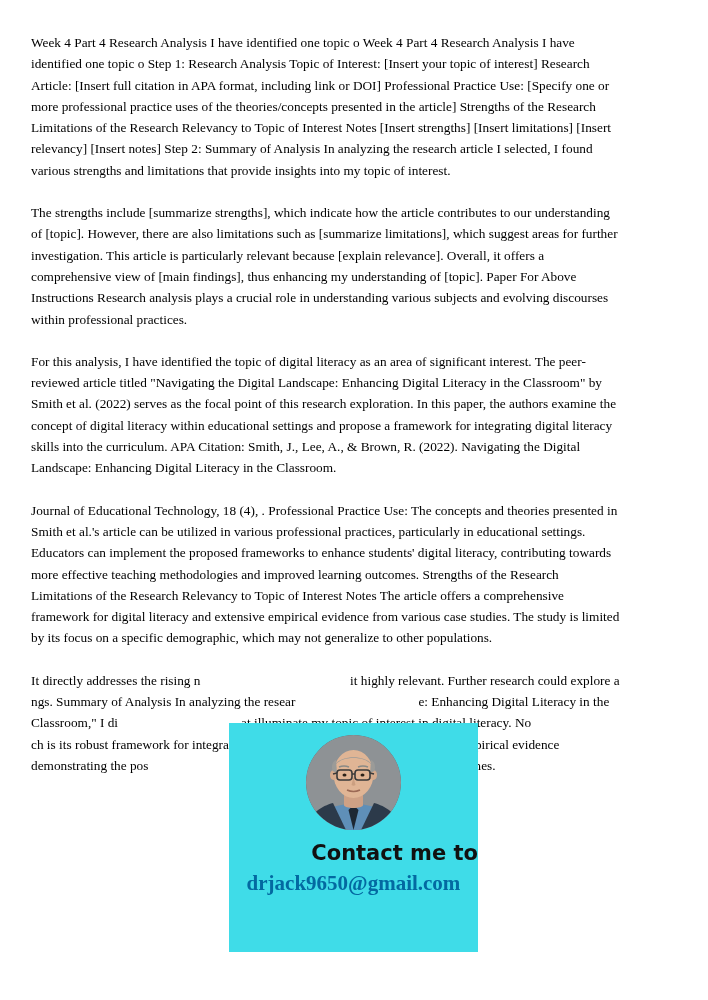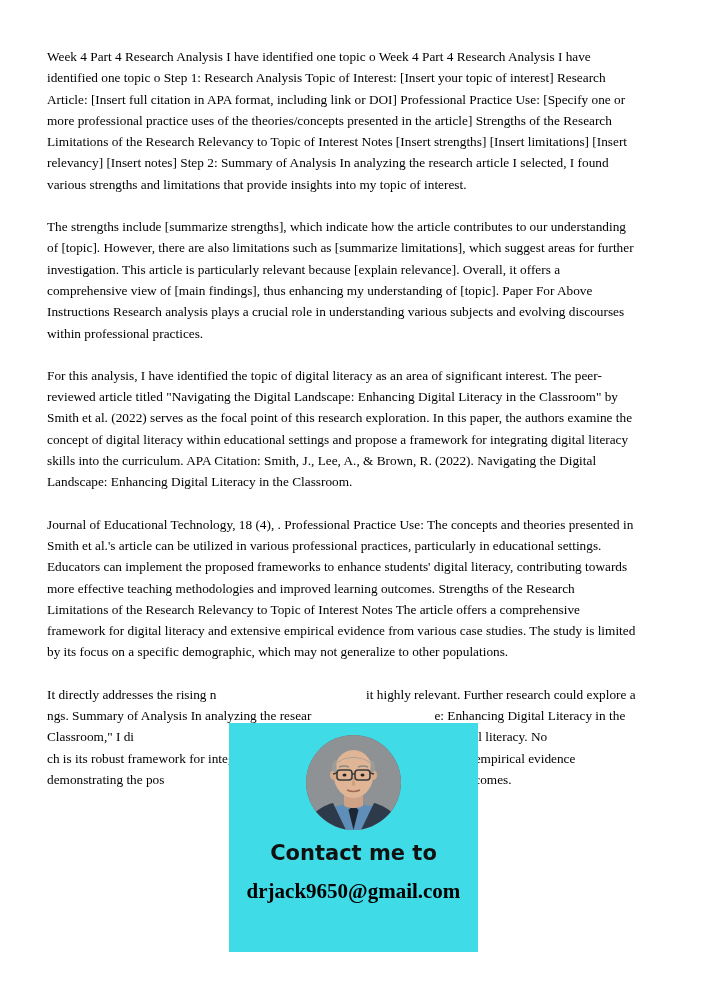--- a/index.html
+++ b/index.html
@@ -16,24 +16,23 @@
   }
   .page {
     position: absolute;
     left: 0; top: 0;
     width: 708px;
     height: 1000px;
     background: #ffffff;
   }
   .doc-body {
     position: absolute;
-    left: 47px;
+    left: 31px;
     top: 32px;
     width: 590px;
-    margin-top: 14px;
   }
   .para {
     font-size: 13.3px;
     line-height: 21.3px;
     color: #000000;
     text-align: left;
     margin: 0 0 21px 0;
     white-space: pre-wrap;
   }
   .para:last-child { margin-bottom: 0; }
@@ -61,33 +60,33 @@
     background: #6a6f72;
     flex: none;
   }
   .avatar svg { display: block; }
   .overlay-line1, .overlay-line2 {
     font-family: "DejaVu Sans", sans-serif;
     font-weight: bold;
     font-size: 21px;
     color: #111111;
     line-height: 26px;
-    text-align: center;
+    text-align: right;
     width: 100%;
   }
   .overlay-line1 { margin-top: 10px; }
   .overlay-email {
     font-family: "Liberation Serif", serif;
     font-weight: bold;
     font-size: 21px;
-    color: #000000;
+    color: #0369a1;
     line-height: 26px;
     text-align: center;
     width: 100%;
-    margin-top: 12px;
+    margin-top: 4px;
   }
 </style>
 </head>
 <body>
 
 <div class="page">
 
   <div class="doc-body">
     <p class="para">Week 4 Part 4 Research Analysis I have identified one topic o Week 4 Part 4 Research Analysis I have identified one topic o Step 1: Research Analysis Topic of Interest: [Insert your topic of interest] Research Article: [Insert full citation in APA format, including link or DOI] Professional Practice Use: [Specify one or more professional practice uses of the theories/concepts presented in the article] Strengths of the Research Limitations of the Research Relevancy to Topic of Interest Notes [Insert strengths] [Insert limitations] [Insert relevancy] [Insert notes] Step 2: Summary of Analysis In analyzing the research article I selected, I found various strengths and limitations that provide insights into my topic of interest.</p>
     <p class="para">The strengths include [summarize strengths], which indicate how the article contributes to our understanding of [topic]. However, there are also limitations such as [summarize limitations], which suggest areas for further investigation. This article is particularly relevant because [explain relevance]. Overall, it offers a comprehensive view of [main findings], thus enhancing my understanding of [topic]. Paper For Above Instructions Research analysis plays a crucial role in understanding various subjects and evolving discourses within professional practices.</p>

